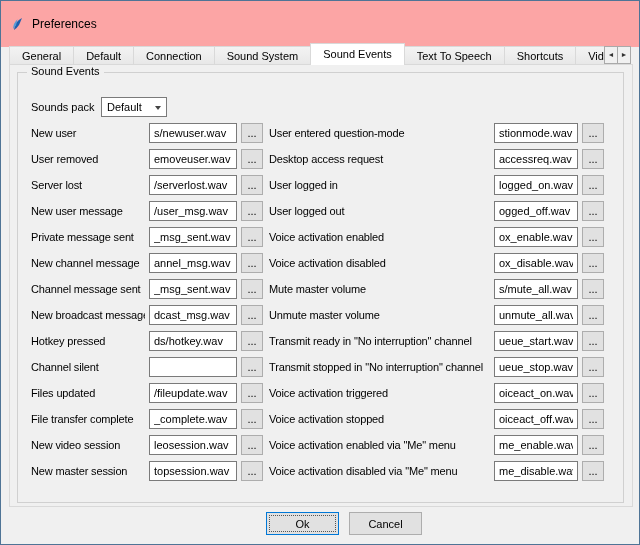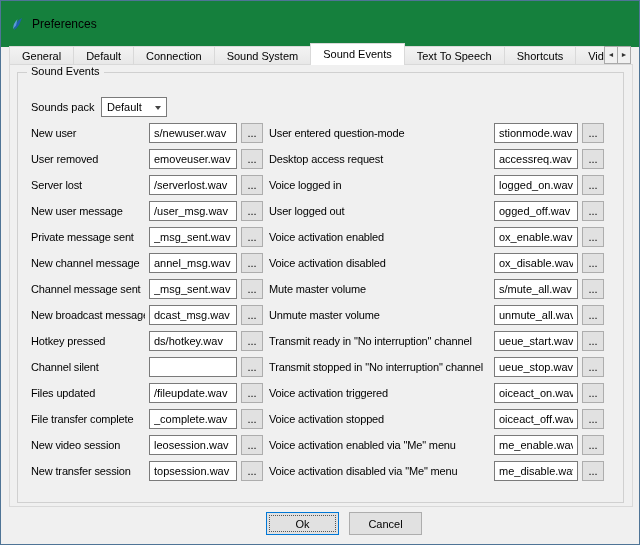--- a/index.html
+++ b/index.html
@@ -5,21 +5,21 @@
   html,body{margin:0;padding:0;}
   body{
     width:640px;height:545px;position:relative;overflow:hidden;
     background:#f0f0f0;
     font-family:"Liberation Sans","DejaVu Sans",sans-serif;
     font-size:11px;color:#000;
   }
   .window{position:absolute;inset:0;border:1px solid #4f7496;box-sizing:border-box;background:#f0f0f0;}
 
   
-  .titlebar{position:absolute;left:0;top:0;right:0;height:46px;background:#15803d;display:flex;align-items:center;}
+  .titlebar{position:absolute;left:0;top:0;right:0;height:46px;background:#fca5a5;display:flex;align-items:center;}
   .titlebar .appicon{width:16px;height:16px;margin:0 7px 0 8px;flex:0 0 auto;}
   .titlebar .title{font-size:12px;}
 
   
   .tab-bar{position:absolute;left:8px;top:42px;width:596px;height:22px;display:flex;align-items:flex-end;overflow:hidden;z-index:3;}
   .tab{height:19px;line-height:18px;padding:0 12px;background:linear-gradient(#f3f3f3,#e8e8e8);
        border:1px solid #d9d9d9;margin-right:-1px;box-sizing:border-box;white-space:nowrap;cursor:default;}
   .tab.active{height:22px;line-height:21px;background:#ffffff;border-bottom:none;position:relative;z-index:2;}
   .tab-scroll{position:absolute;right:8px;top:45px;height:18px;display:flex;z-index:4;}
   .tab-scroll button{width:14px;height:18px;padding:0;margin:0 0 0 -1px;border:1px solid #a9a9a9;background:#f0f0f0;
@@ -127,32 +127,32 @@
       <button class="browse-btn">...</button>
       <span class="row-label">Files updated</span>
       <input type="text" class="row-input" value="/fileupdate.wav" style="">
       <button class="browse-btn">...</button>
       <span class="row-label">File transfer complete</span>
       <input type="text" class="row-input" value="_complete.wav" style="">
       <button class="browse-btn">...</button>
       <span class="row-label">New video session</span>
       <input type="text" class="row-input" value="leosession.wav" style="">
       <button class="browse-btn">...</button>
-      <span class="row-label">New transfer session</span>
+      <span class="row-label">New master session</span>
       <input type="text" class="row-input" value="topsession.wav" style="">
       <button class="browse-btn">...</button>
     </div>
   <div class="col" id="col-right">
       <span class="row-label">User entered question-mode</span>
       <input type="text" class="row-input" value="stionmode.wav" style="">
       <button class="browse-btn">...</button>
       <span class="row-label">Desktop access request</span>
       <input type="text" class="row-input" value="accessreq.wav" style="">
       <button class="browse-btn">...</button>
-      <span class="row-label">Voice logged in</span>
+      <span class="row-label">User logged in</span>
       <input type="text" class="row-input" value="logged_on.wav" style="">
       <button class="browse-btn">...</button>
       <span class="row-label">User logged out</span>
       <input type="text" class="row-input" value="ogged_off.wav" style="">
       <button class="browse-btn">...</button>
       <span class="row-label">Voice activation enabled</span>
       <input type="text" class="row-input" value="ox_enable.wav" style="">
       <button class="browse-btn">...</button>
       <span class="row-label">Voice activation disabled</span>
       <input type="text" class="row-input" value="ox_disable.wav" style="">

